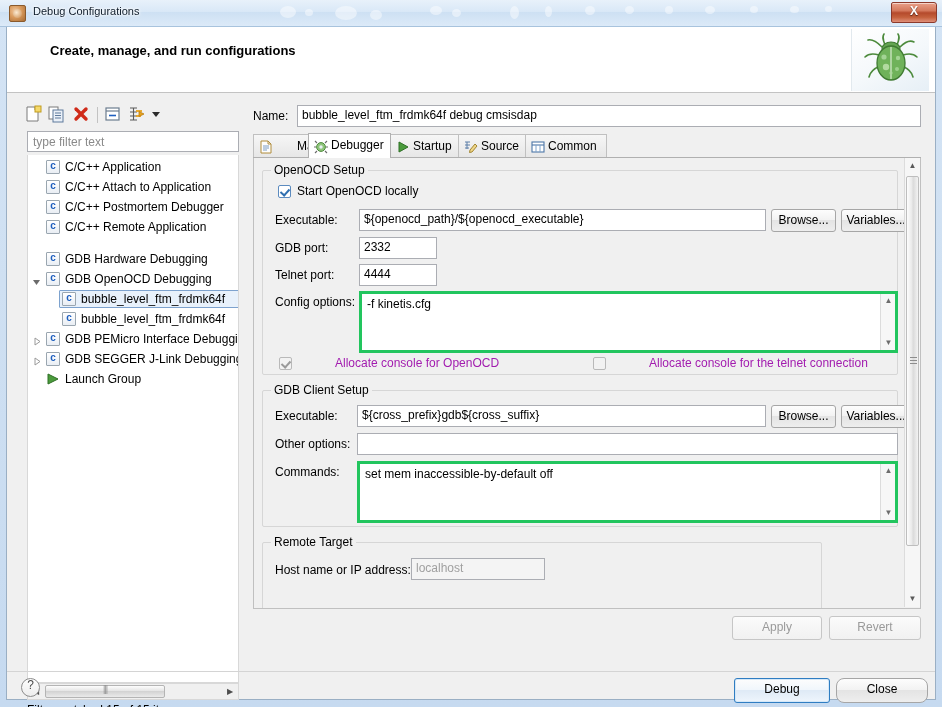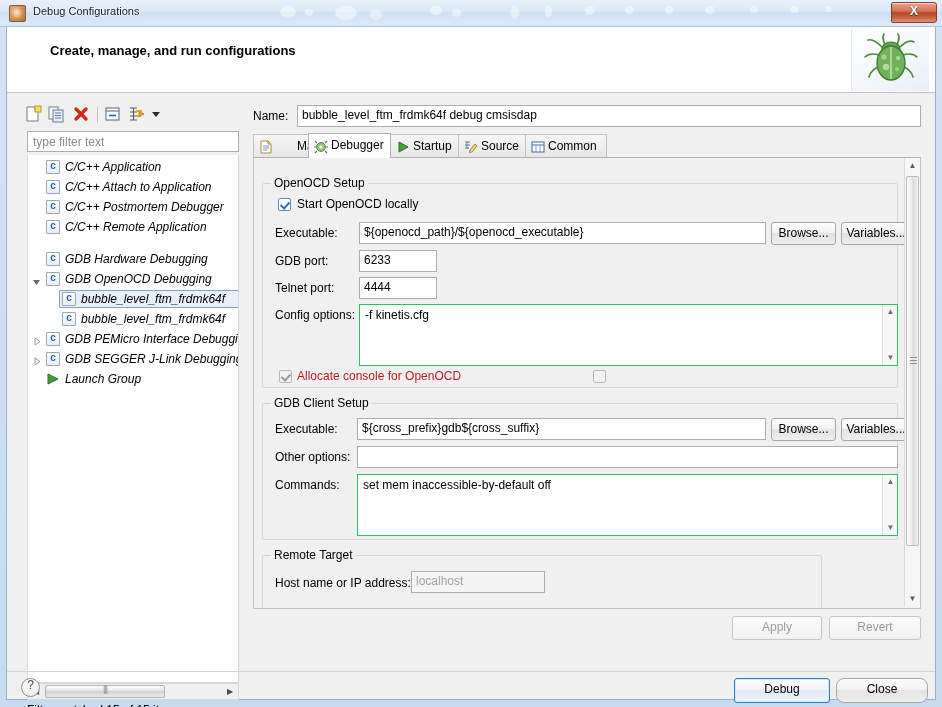--- a/index.html
+++ b/index.html
@@ -124,21 +124,21 @@
     overflow: hidden;
   }
   .tree-row {
     position: relative; height: 18px; white-space: nowrap; overflow: hidden;
     cursor: default; font-size: 12px; color: #000;
   }
   .tree-row .twisty {
     position: absolute; top: 5px; width: 9px; height: 9px;
   }
   .tree-row .label {
-    position: absolute; top: 2px; white-space: nowrap; font-style: italic;
+    position: absolute; top: 2px; white-space: nowrap;
   }
   .c-icon {
     position: absolute; top: 2px; width: 14px; height: 14px;
     background: linear-gradient(to bottom, #ffffff, #e9eef4);
     border: 1px solid #9aa6b0;
     border-radius: 1px;
   }
   .c-icon::after {
     content: "c"; position: absolute; left: 0; top: -1px;
     width: 12px; text-align: center;
@@ -214,21 +214,21 @@
   }
 
   
   #scroll-region {
     position: absolute; left: 0; top: 57px;
     width: 668px; height: 451px;
     background: #f0f0f0;
     border: 1px solid #c0c0c0; border-top: none;
     overflow: hidden;
   }
-  #content { position: absolute; left: 0; top: 13px; width: 652px; height: 451px; }
+  #content { position: absolute; left: 0; top: 0; width: 652px; height: 451px; }
 
   .group {
     position: absolute;
     border: 1px solid #d6d6d6;
     border-radius: 2px;
   }
   .group-title {
     position: absolute; top: -8px; left: 8px;
     background: #f0f0f0; padding: 0 3px;
     font-size: 12px; color: #000;
@@ -236,21 +236,21 @@
   .fld-label { position: absolute; font-size: 12px; color: #000; }
   .txt {
     position: absolute; height: 22px;
     border: 1px solid #abadb3; background: #ffffff;
     font-size: 12px; color: #000; padding: 2px 4px;
     cursor: text; white-space: nowrap; overflow: hidden;
   }
   .txt.ph { color: #a0a0a0; background: #f4f4f4; }
   .area {
     position: absolute;
-    border: 1px solid #22c55e; background: #ffffff;
+    border: 3px solid #22c55e; background: #ffffff;
     font-size: 12px; color: #000; padding: 3px 5px;
     cursor: text; overflow: hidden;
   }
   .area .vsb {
     position: absolute; right: 0; top: 0; width: 15px; bottom: 0;
     background: #f7f7f7; border-left: 1px solid #dcdcdc;
   }
   .area .vsb .ar {
     position: absolute; left: 0; width: 15px; height: 14px;
     color: #6d6d6d; font-size: 8px; text-align: center; line-height: 14px;
@@ -277,21 +277,21 @@
   }
   .cb.checked::after {
     content: ""; position: absolute; left: 3px; top: 1px;
     width: 4px; height: 7px;
     border: solid #2f6fb0; border-width: 0 2px 2px 0;
     transform: rotate(42deg);
   }
   .cb.disabled { border-color: #b9b9b9; background: #f2f2f2; }
   .cb.disabled.checked::after { border-color: #9a9a9a; }
   .cb-label { position: absolute; font-size: 12px; color: #000; }
-  .cb-label.disabled { color: #b91c1c; }
+  .cb-label.disabled { color: #a21caf; margin-left: 38px; }
 
   
   #panel-vscroll {
     position: absolute; right: 0; top: 0; width: 16px; height: 449px;
     background: #f6f6f6; border-left: 1px solid #dcdcdc;
   }
   #panel-vscroll .arrow {
     position: absolute; left: 0; width: 15px; height: 16px;
     color: #5a5a5a; font-size: 8px; text-align: center; line-height: 16px;
     cursor: pointer;
@@ -560,38 +560,39 @@
 
             <div class="cb checked" style="left:15px; top:14px;"></div>
             <div class="cb-label" style="left:34px; top:13px;">Start OpenOCD locally</div>
 
             <div class="fld-label" style="left:12px; top:42px;">Executable:</div>
             <div class="txt" style="left:96px; top:38px; width:407px;">${openocd_path}/${openocd_executable}</div>
             <div class="btn" style="left:508px; top:38px; width:65px;">Browse...</div>
             <div class="btn" style="left:578px; top:38px; width:70px;">Variables...</div>
 
             <div class="fld-label" style="left:12px; top:70px;">GDB port:</div>
-            <div class="txt" style="left:96px; top:66px; width:78px;">6233</div>
+            <div class="txt" style="left:96px; top:66px; width:78px;">2332</div>
 
             <div class="fld-label" style="left:12px; top:97px;">Telnet port:</div>
             <div class="txt" style="left:96px; top:93px; width:78px;">4444</div>
 
             <div class="fld-label" style="left:12px; top:124px;">Config options:</div>
             <div class="area" style="left:96px; top:120px; width:539px; height:62px;">
               <span>-f kinetis.cfg</span>
               <div class="vsb">
                 <div class="ar" style="top:0;">▲</div>
                 <div class="ar" style="bottom:0;">▼</div>
               </div>
             </div>
 
             <div class="cb checked disabled" style="left:16px; top:186px;"></div>
             <div class="cb-label disabled" style="left:34px; top:185px;">Allocate console for OpenOCD</div>
 
             <div class="cb disabled" style="left:330px; top:186px;"></div>
+            <div class="cb-label disabled" style="left:348px; top:185px;">Allocate console for the telnet connection</div>
           </div>
 
           <div class="group" style="left:8px; top:232px; width:636px; height:137px;">
             <div class="group-title">GDB Client Setup</div>
 
             <div class="fld-label" style="left:12px; top:18px;">Executable:</div>
             <div class="txt" style="left:94px; top:14px; width:409px;">${cross_prefix}gdb${cross_suffix}</div>
             <div class="btn" style="left:508px; top:14px; width:65px;">Browse...</div>
             <div class="btn" style="left:578px; top:14px; width:70px;">Variables...</div>
 

